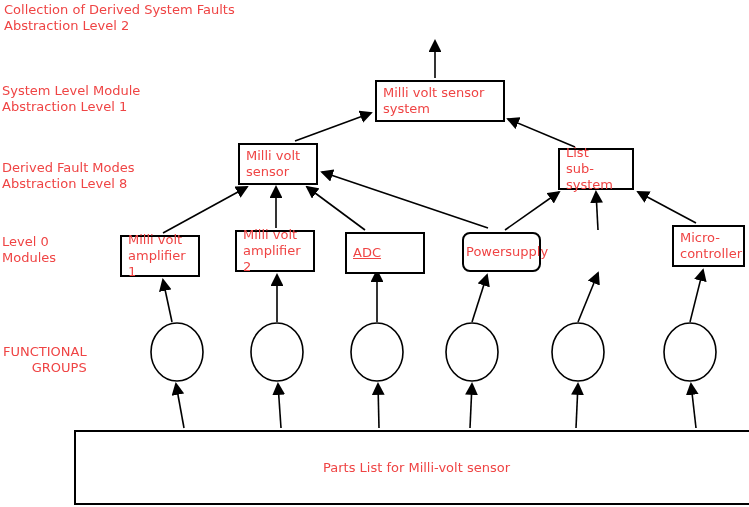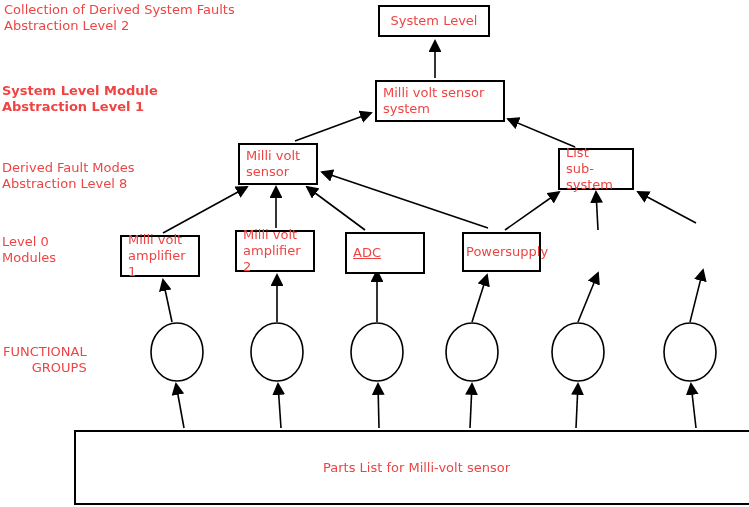--- a/index.html
+++ b/index.html
@@ -73,39 +73,40 @@
     <line x1="184" y1="428" x2="176" y2="384" stroke="#000" stroke-width="1.6" marker-end="url(#arrow)"></line>
     <line x1="281" y1="428" x2="278" y2="384" stroke="#000" stroke-width="1.6" marker-end="url(#arrow)"></line>
     <line x1="379" y1="428" x2="378" y2="384" stroke="#000" stroke-width="1.6" marker-end="url(#arrow)"></line>
     <line x1="470" y1="428" x2="472" y2="384" stroke="#000" stroke-width="1.6" marker-end="url(#arrow)"></line>
     <line x1="576" y1="428" x2="578" y2="384" stroke="#000" stroke-width="1.6" marker-end="url(#arrow)"></line>
     <line x1="696" y1="428" x2="691" y2="384" stroke="#000" stroke-width="1.6" marker-end="url(#arrow)"></line>
   </svg>
 
   <div class="side-label" style="left:4px;top:2px;">Collection of Derived System Faults
 Abstraction Level 2</div>
-  <div class="side-label" style="left:2px;top:83px;font-weight:bold;">System Level Module
+  <div class="side-label" style="left:2px;top:83px;">System Level Module
 Abstraction Level 1</div>
   <div class="side-label" style="left:2px;top:160px;">Derived Fault Modes
 Abstraction Level 8</div>
   <div class="side-label" style="left:2px;top:234px;">Level  0
 Modules</div>
   <div class="side-label" style="left:3px;top:344px;text-align:right;">FUNCTIONAL
  GROUPS</div>
 
-  <div class="node center" style="left:378px;top:5px;width:112px;height:32px;">System Level</div>
   <div class="node" style="left:375px;top:80px;width:130px;height:42px;">Milli volt sensor
 system</div>
   <div class="node" style="left:238px;top:143px;width:80px;height:42px;">Milli volt
 sensor</div>
   <div class="node" style="left:558px;top:148px;width:76px;height:42px;">List
 sub-system</div>
 
   <div class="node" style="left:120px;top:235px;width:80px;height:42px;">Milli volt
 amplifier 1</div>
   <div class="node" style="left:235px;top:230px;width:80px;height:42px;">Milli volt
 amplifier 2</div>
   <div class="node" style="left:345px;top:232px;width:80px;height:42px;text-decoration:underline;">ADC</div>
-  <div class="node" style="left:462px;top:232px;width:79px;height:40px;padding:2px 2px;">Powersupply</div>
+  <div class="node" style="left:462px;top:232px;width:79px;height:40px;padding:2px 2px;border-radius:8px;">Powersupply</div>
+  <div class="node" style="left:672px;top:225px;width:73px;height:42px;">Micro-
+controller</div>
 
   <div class="node center" style="left:30px;top:430px;width:685px;height:75px;border-width:2px;margin-left:44px;">Parts List for Milli-volt sensor</div>
 
 </div>
 
 </body></html>

